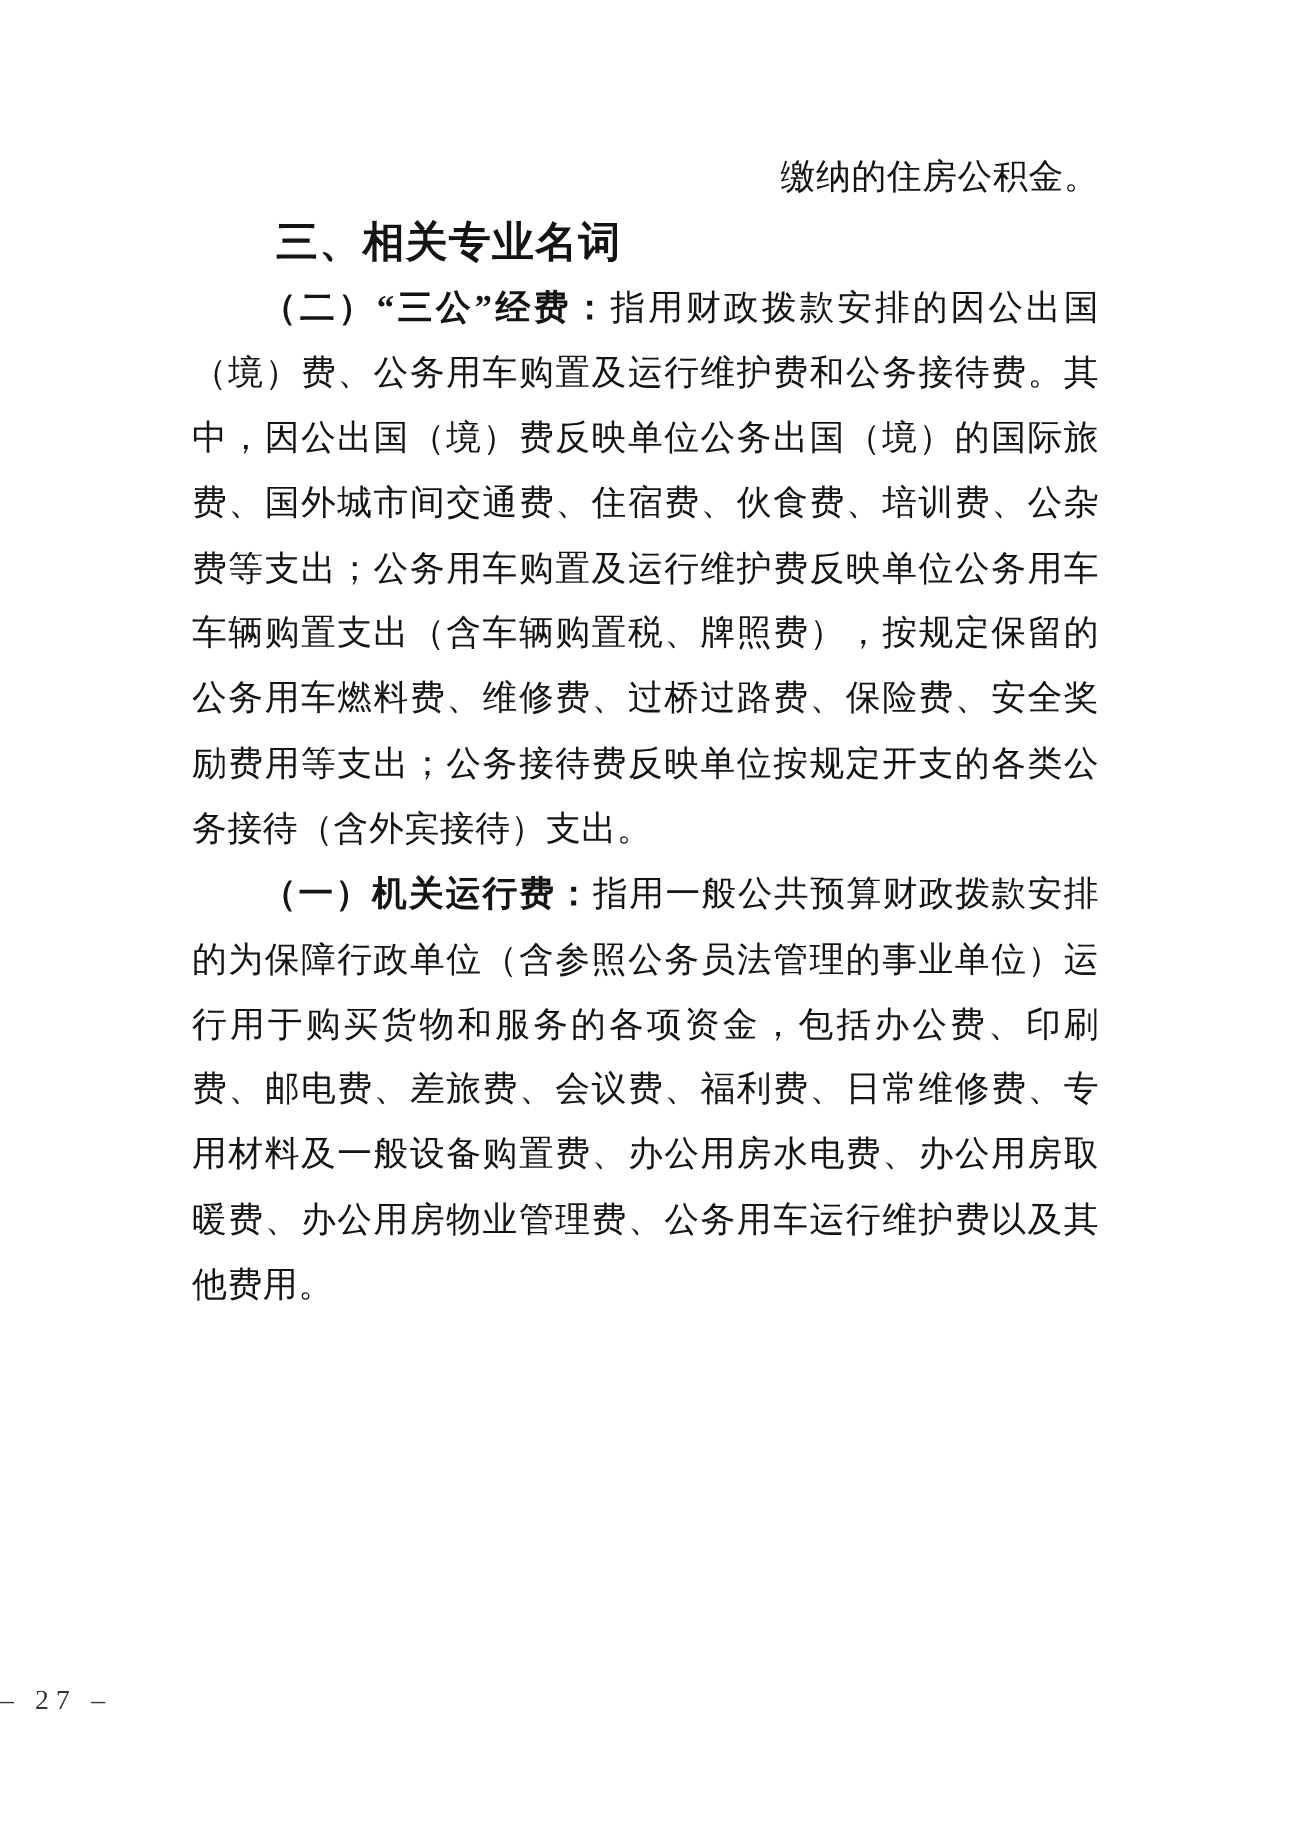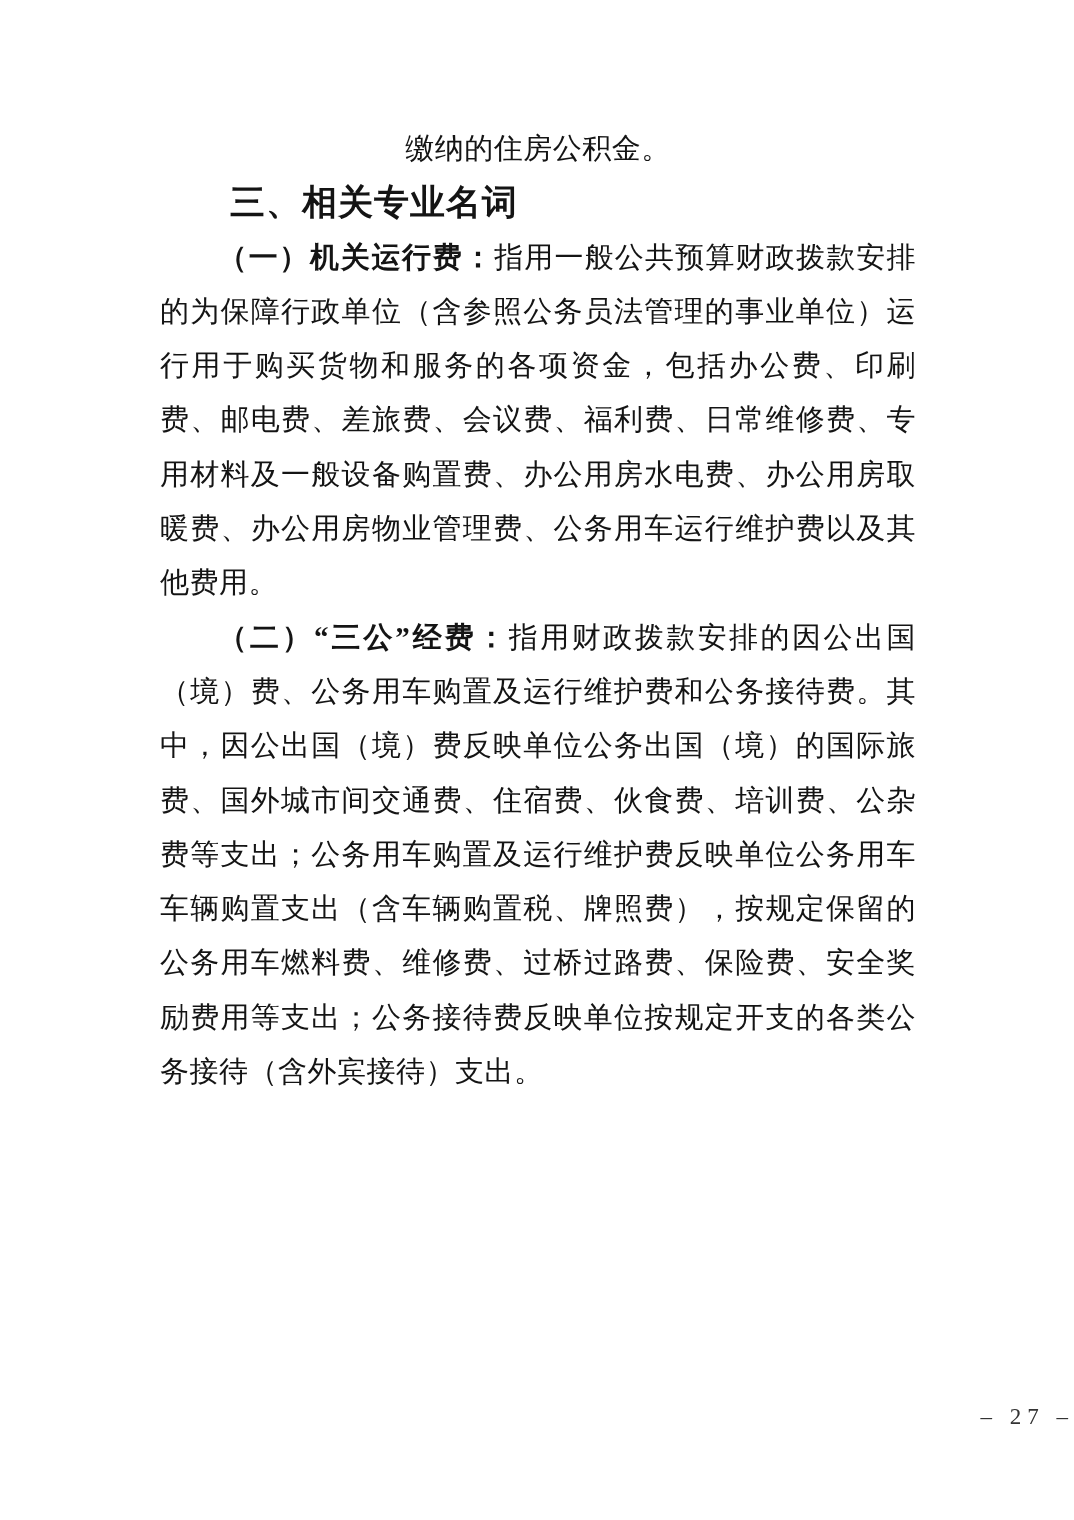--- a/index.html
+++ b/index.html
@@ -19,21 +19,21 @@
   .doc-body {
     position: absolute;
     left: 160px;
     top: 121px;
     width: 756px;
     font-size: 29px;
     line-height: 54.3px;
     letter-spacing: 0.5px;
   }
   .continuation-line {
-    text-align: center;
+    text-align: right;
   }
   .section-heading {
     font-family: "Liberation Sans", "DejaVu Sans", sans-serif;
     font-weight: bold;
     font-size: 35px;
     line-height: 54.3px;
     text-indent: 2em;
     letter-spacing: 1px;
   }
   .para {
@@ -43,31 +43,31 @@
   }
   .para .lead {
     font-weight: bold;
     letter-spacing: 1px;
   }
   .footer-pagenum {
     position: absolute;
     top: 1404px;
     left: 0;
     width: 100%;
-    text-align: right;
+    text-align: left;
     font-size: 23px;
     letter-spacing: 6px;
     color: #333333;
   }
 </style>
 </head>
 <body>
 
 <div class="page">
   <div class="doc-body">
     <div class="continuation-line">缴纳的住房公积金。</div>
     <div class="section-heading">三、相关专业名词</div>
+    <p class="para"><span class="lead">（二）“三公”经费：</span><span>指用财政拨款安排的因公出国（境）费、公务用车购置及运行维护费和公务接待费。其中，因公出国（境）费反映单位公务出国（境）的国际旅费、国外城市间交通费、住宿费、伙食费、培训费、公杂费等支出；公务用车购置及运行维护费反映单位公务用车车辆购置支出（含车辆购置税、牌照费），按规定保留的公务用车燃料费、维修费、过桥过路费、保险费、安全奖励费用等支出；公务接待费反映单位按规定开支的各类公务接待（含外宾接待）支出。</span></p>
     <p class="para"><span class="lead">（一）机关运行费：</span><span>指用一般公共预算财政拨款安排的为保障行政单位（含参照公务员法管理的事业单位）运行用于购买货物和服务的各项资金，包括办公费、印刷费、邮电费、差旅费、会议费、福利费、日常维修费、专用材料及一般设备购置费、办公用房水电费、办公用房取暖费、办公用房物业管理费、公务用车运行维护费以及其他费用。</span></p>
-    <p class="para"><span class="lead">（二）“三公”经费：</span><span>指用财政拨款安排的因公出国（境）费、公务用车购置及运行维护费和公务接待费。其中，因公出国（境）费反映单位公务出国（境）的国际旅费、国外城市间交通费、住宿费、伙食费、培训费、公杂费等支出；公务用车购置及运行维护费反映单位公务用车车辆购置支出（含车辆购置税、牌照费），按规定保留的公务用车燃料费、维修费、过桥过路费、保险费、安全奖励费用等支出；公务接待费反映单位按规定开支的各类公务接待（含外宾接待）支出。</span></p>
   </div>
 
   <div class="footer-pagenum">– 27 –</div>
 </div>
 
 </body></html>

